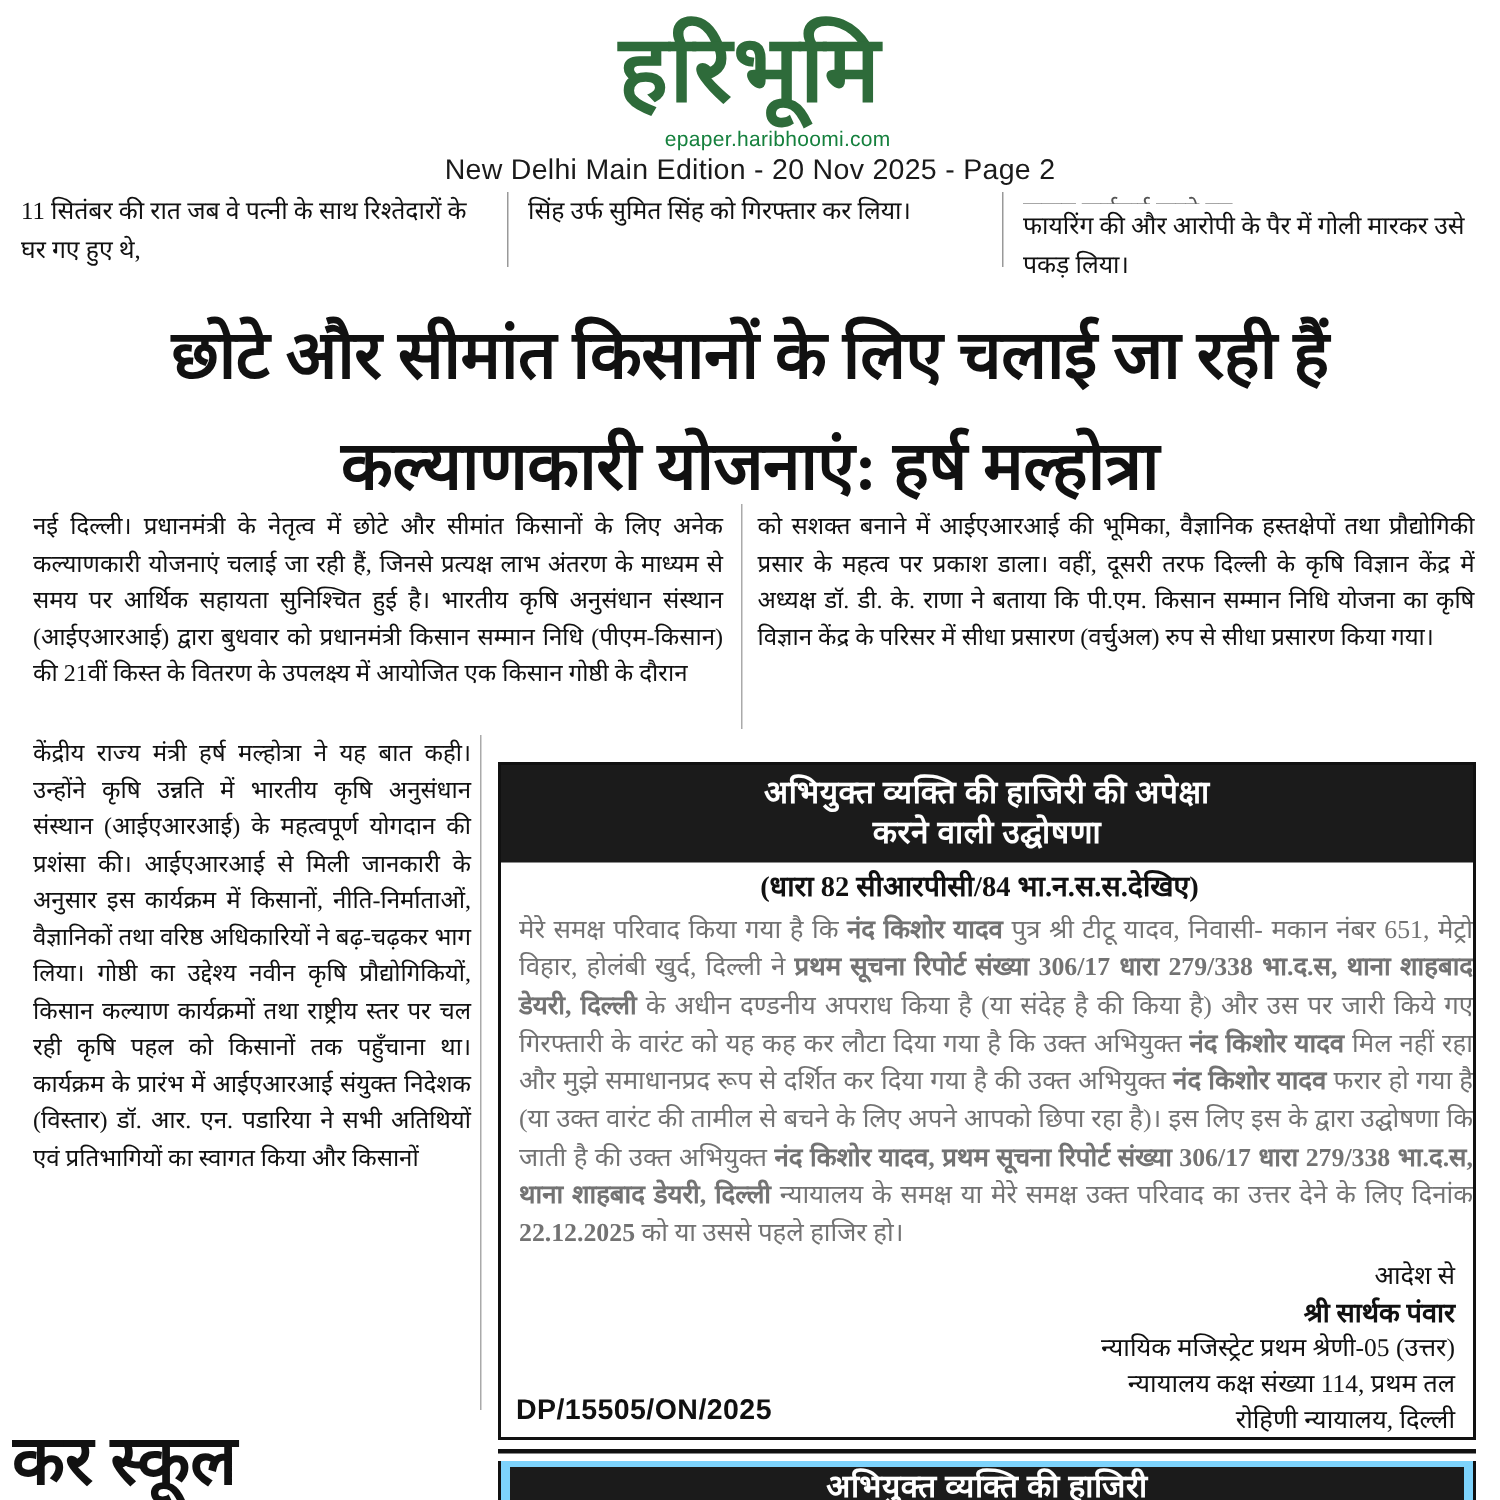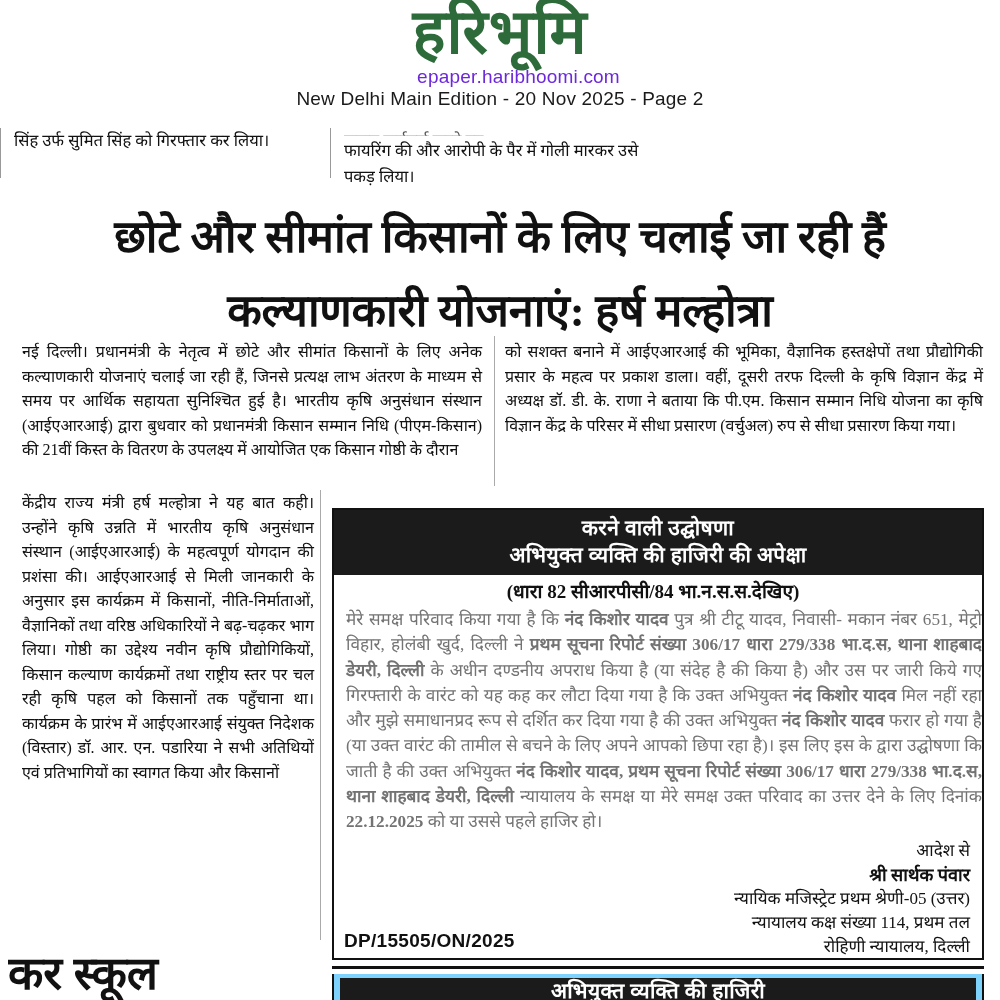--- a/index.html
+++ b/index.html
@@ -7,34 +7,34 @@
   body {
     width:1000px; height:1000px;
     background:#ffffff;
     font-family:"Liberation Sans", sans-serif;
     color:#111;
     overflow:hidden;
     position:relative;
   }
 
   
-  .masthead { width:1000px; padding-top:0; text-align:center; }
+  .masthead { width:1000px; padding-top:15px; text-align:center; }
   .masthead-title {
     font-family:"Liberation Serif", serif;
     font-weight:bold;
     font-size:62px;
     line-height:64px;
     color:#2e6b3a;
     letter-spacing:1px;
     white-space:nowrap;
   }
   .masthead-url {
-    font-size:19px;
+    font-size:14px;
     line-height:22px;
-    color:#6d28d9;
+    color:#15803d;
     margin-top:2px;
     letter-spacing:0.2px;
     margin-left:37px;
   }
   .masthead-edition {
     font-size:19px;
     line-height:22px;
     color:#1a1a1a;
     letter-spacing:0.2px;
   }
@@ -243,20 +243,23 @@
 </head>
 <body>
 
 <div class="masthead">
   <div class="masthead-title">हरिभूमि</div>
   <div class="masthead-url">epaper.haribhoomi.com</div>
   <div class="masthead-edition">New Delhi Main Edition - 20 Nov 2025 - Page 2</div>
 </div>
 
 <div class="snippet-strip">
+  <div class="snippet-col c1">
+    <div>11 सितंबर की रात जब वे पत्नी के साथ रिश्तेदारों के घर गए हुए थे,</div>
+  </div>
   <div class="snippet-col c2">
     <div>सिंह उर्फ सुमित सिंह को गिरफ्तार कर लिया।</div>
   </div>
   <div class="snippet-col c3">
     <div class="snippet-clip">जवाब कार्रवाई करते हुए</div>
     <div>फायरिंग की और आरोपी के पैर में गोली मारकर उसे पकड़ लिया।</div>
   </div>
 </div>
 
 <div class="headline">छोटे और सीमांत किसानों के लिए चलाई जा रही हैं कल्याणकारी योजनाएं: हर्ष मल्होत्रा</div>
@@ -267,22 +270,22 @@
 
   <div class="col-left-wide">नई दिल्ली। प्रधानमंत्री के नेतृत्व में छोटे और सीमांत किसानों के लिए अनेक कल्याणकारी योजनाएं चलाई जा रही हैं, जिनसे प्रत्यक्ष लाभ अंतरण के माध्यम से समय पर आर्थिक सहायता सुनिश्चित हुई है। भारतीय कृषि अनुसंधान संस्थान (आईएआरआई) द्वारा बुधवार को प्रधानमंत्री किसान सम्मान निधि (पीएम-किसान) की 21वीं किस्त के वितरण के उपलक्ष्य में आयोजित एक किसान गोष्ठी के दौरान</div>
 
   <div class="col-left" style="top:151px;">केंद्रीय राज्य मंत्री हर्ष मल्होत्रा ने यह बात कही। उन्होंने कृषि उन्नति में भारतीय कृषि अनुसंधान संस्थान (आईएआरआई) के महत्वपूर्ण योगदान की प्रशंसा की। आईएआरआई से मिली जानकारी के अनुसार इस कार्यक्रम में किसानों, नीति-निर्माताओं, वैज्ञानिकों तथा वरिष्ठ अधिकारियों ने बढ़-चढ़कर भाग लिया। गोष्ठी का उद्देश्य नवीन कृषि प्रौद्योगिकियों, किसान कल्याण कार्यक्रमों तथा राष्ट्रीय स्तर पर चल रही कृषि पहल को किसानों तक पहुँचाना था। कार्यक्रम के प्रारंभ में आईएआरआई संयुक्त निदेशक (विस्तार) डॉ. आर. एन. पडारिया ने सभी अतिथियों एवं प्रतिभागियों का स्वागत किया और किसानों</div>
 
   <div class="col-right">को सशक्त बनाने में आईएआरआई की भूमिका, वैज्ञानिक हस्तक्षेपों तथा प्रौद्योगिकी प्रसार के महत्व पर प्रकाश डाला। वहीं, दूसरी तरफ दिल्ली के कृषि विज्ञान केंद्र में अध्यक्ष डॉ. डी. के. राणा ने बताया कि पी.एम. किसान सम्मान निधि योजना का कृषि विज्ञान केंद्र के परिसर में सीधा प्रसारण (वर्चुअल) रुप से सीधा प्रसारण किया गया।</div>
 </div>
 
 <div class="notice-box">
   <div class="notice-header">
+    <div>अभियुक्त व्यक्ति की हाजिरी की अपेक्षा</div>
     <div>करने वाली उद्घोषणा</div>
-    <div>अभियुक्त व्यक्ति की हाजिरी की अपेक्षा</div>
   </div>
   <div class="notice-section">(धारा 82 सीआरपीसी/84 भा.न.स.स.देखिए)</div>
   <div class="notice-body">
     <span>मेरे समक्ष परिवाद किया गया है कि </span><b>नंद किशोर यादव</b><span> पुत्र श्री टीटू यादव, निवासी- मकान नंबर 651, मेट्रो विहार, होलंबी खुर्द, दिल्ली ने </span><b>प्रथम सूचना रिपोर्ट संख्या 306/17 धारा 279/338 भा.द.स, थाना शाहबाद डेयरी, दिल्ली</b><span> के अधीन दण्डनीय अपराध किया है (या संदेह है की किया है) और उस पर जारी किये गए गिरफ्तारी के वारंट को यह कह कर लौटा दिया गया है कि उक्त अभियुक्त </span><b>नंद किशोर यादव</b><span> मिल नहीं रहा और मुझे समाधानप्रद रूप से दर्शित कर दिया गया है की उक्त अभियुक्त </span><b>नंद किशोर यादव</b><span> फरार हो गया है (या उक्त वारंट की तामील से बचने के लिए अपने आपको छिपा रहा है)। इस लिए इस के द्वारा उद्घोषणा कि जाती है की उक्त अभियुक्त </span><b>नंद किशोर यादव, प्रथम सूचना रिपोर्ट संख्या 306/17 धारा 279/338 भा.द.स, थाना शाहबाद डेयरी, दिल्ली</b><span> न्यायालय के समक्ष या मेरे समक्ष उक्त परिवाद का उत्तर देने के लिए दिनांक </span><b>22.12.2025</b><span> को या उससे पहले हाजिर हो।</span>
   </div>
   <div class="notice-sign">
     <div>आदेश से</div>
     <div class="sign-name">श्री सार्थक पंवार</div>
     <div>न्यायिक मजिस्ट्रेट प्रथम श्रेणी-05 (उत्तर)</div>
     <div>न्यायालय कक्ष संख्या 114, प्रथम तल</div>

